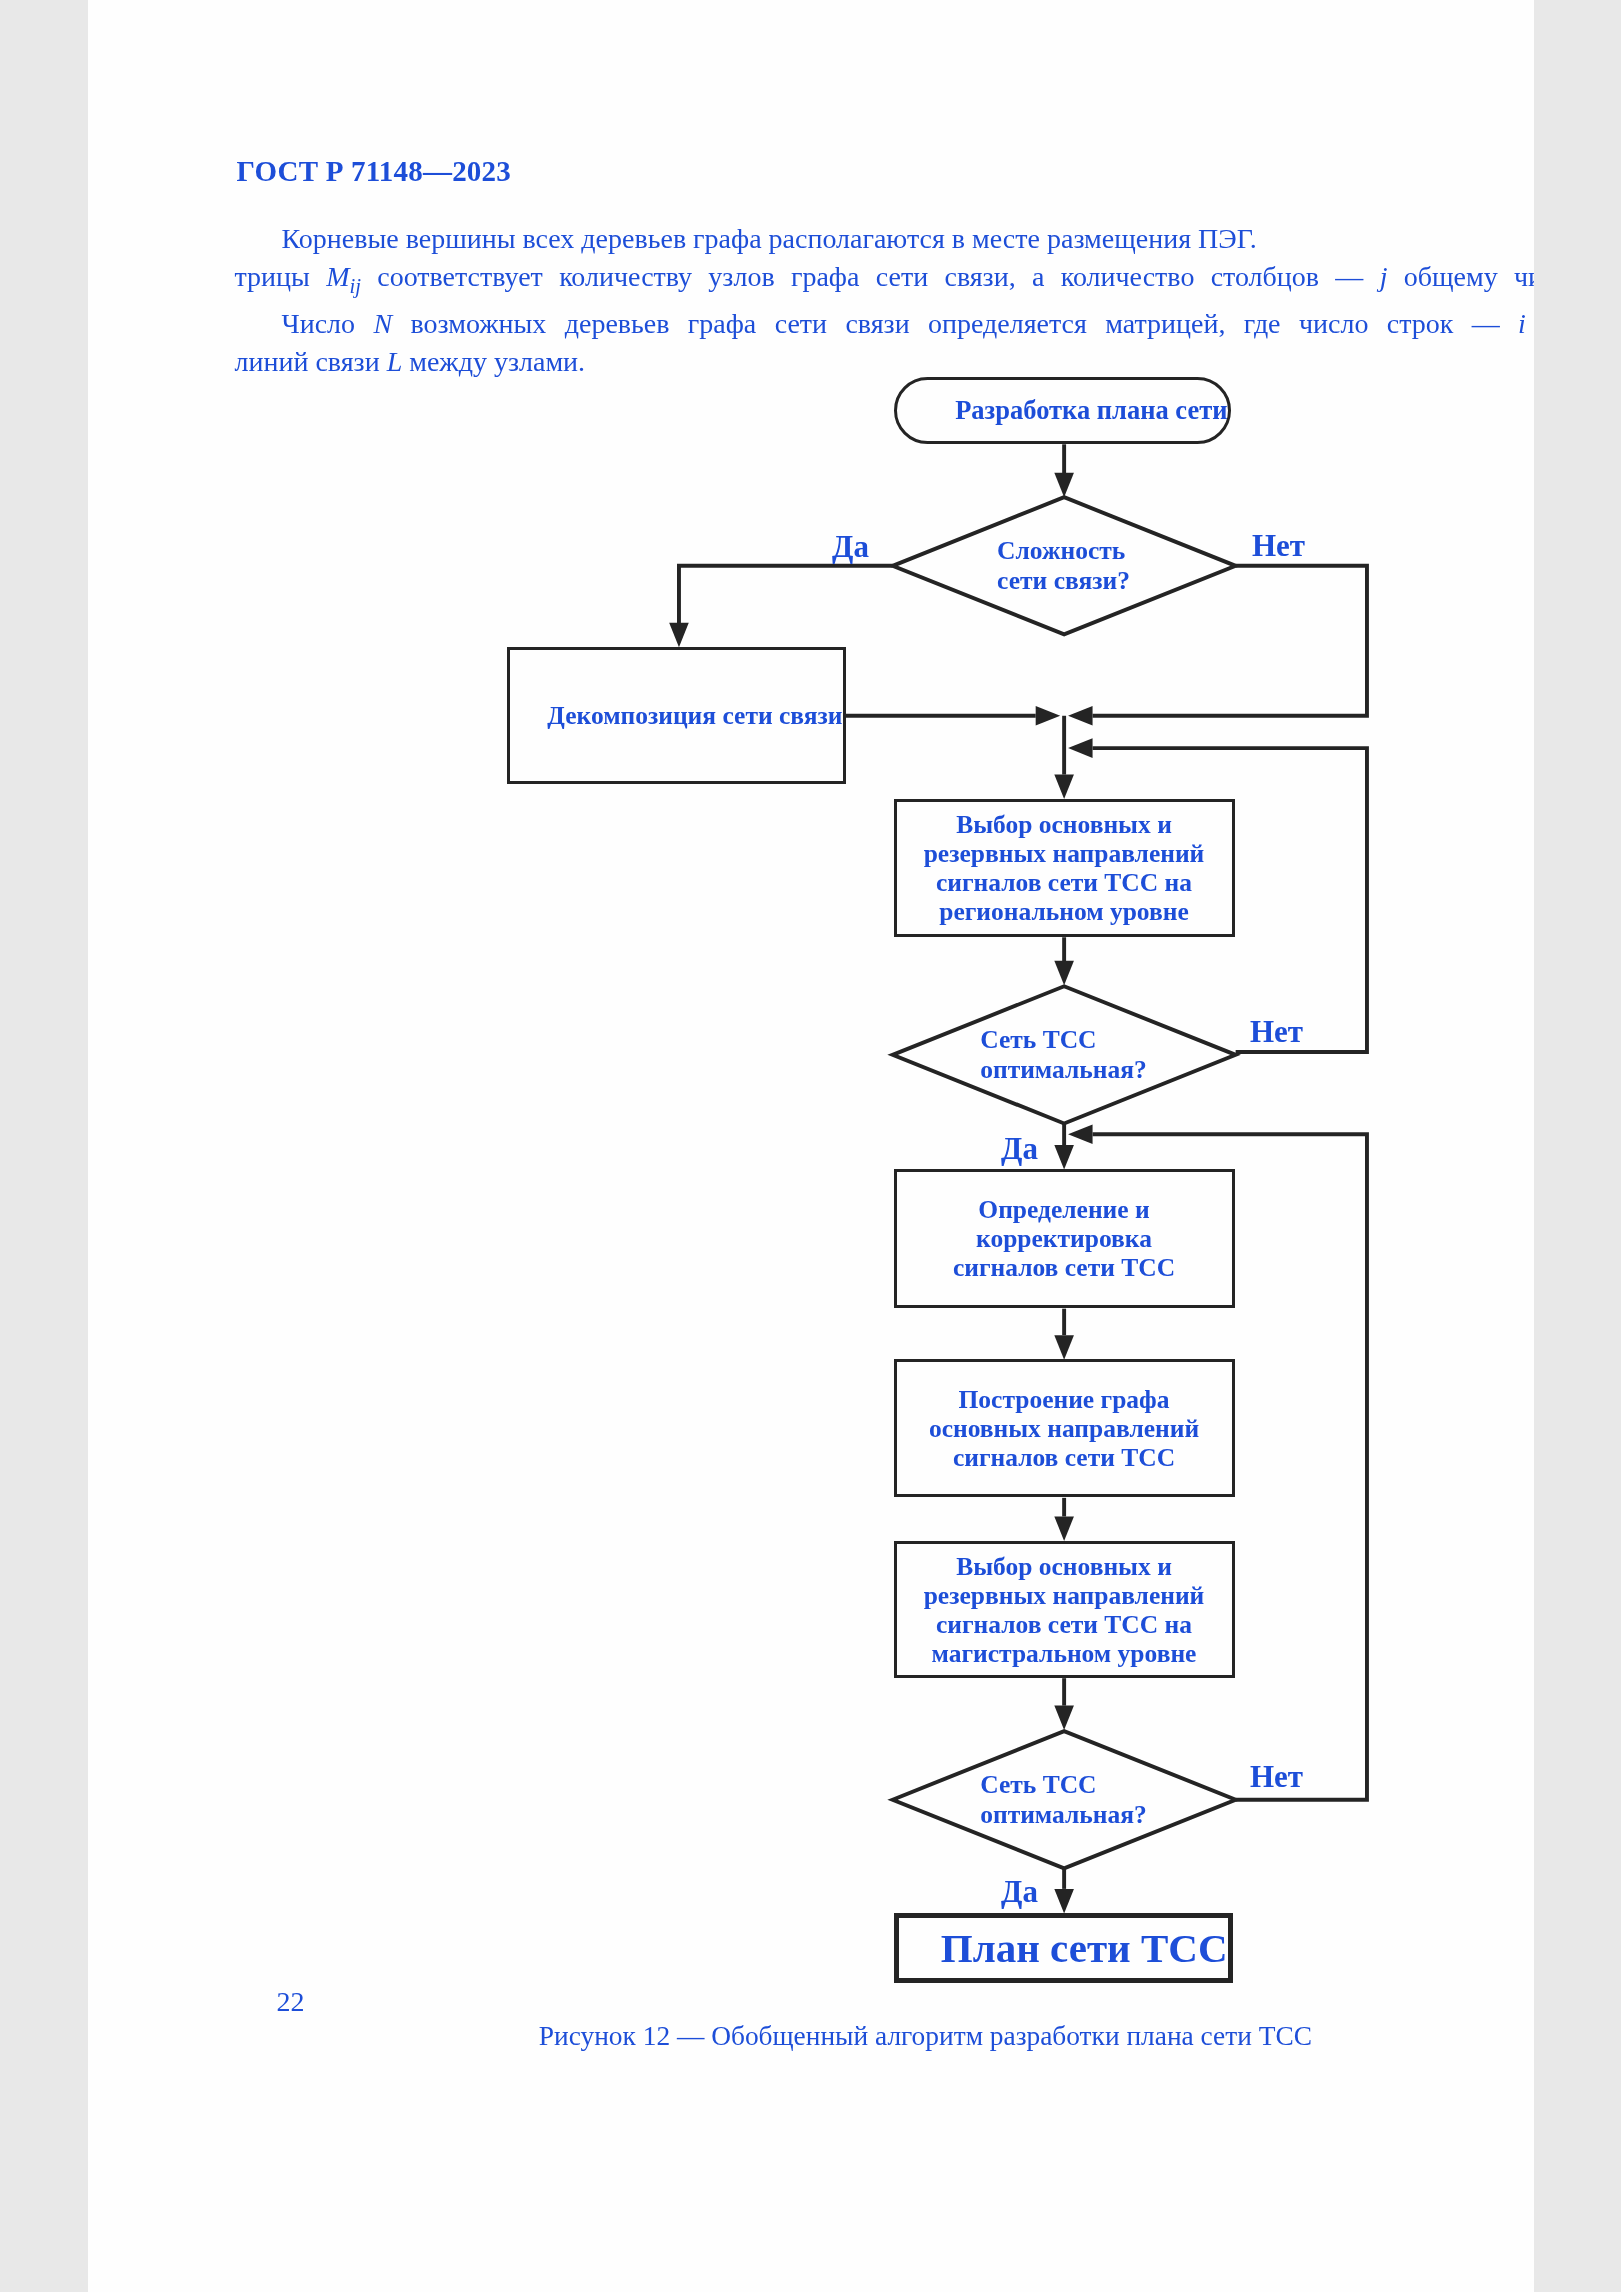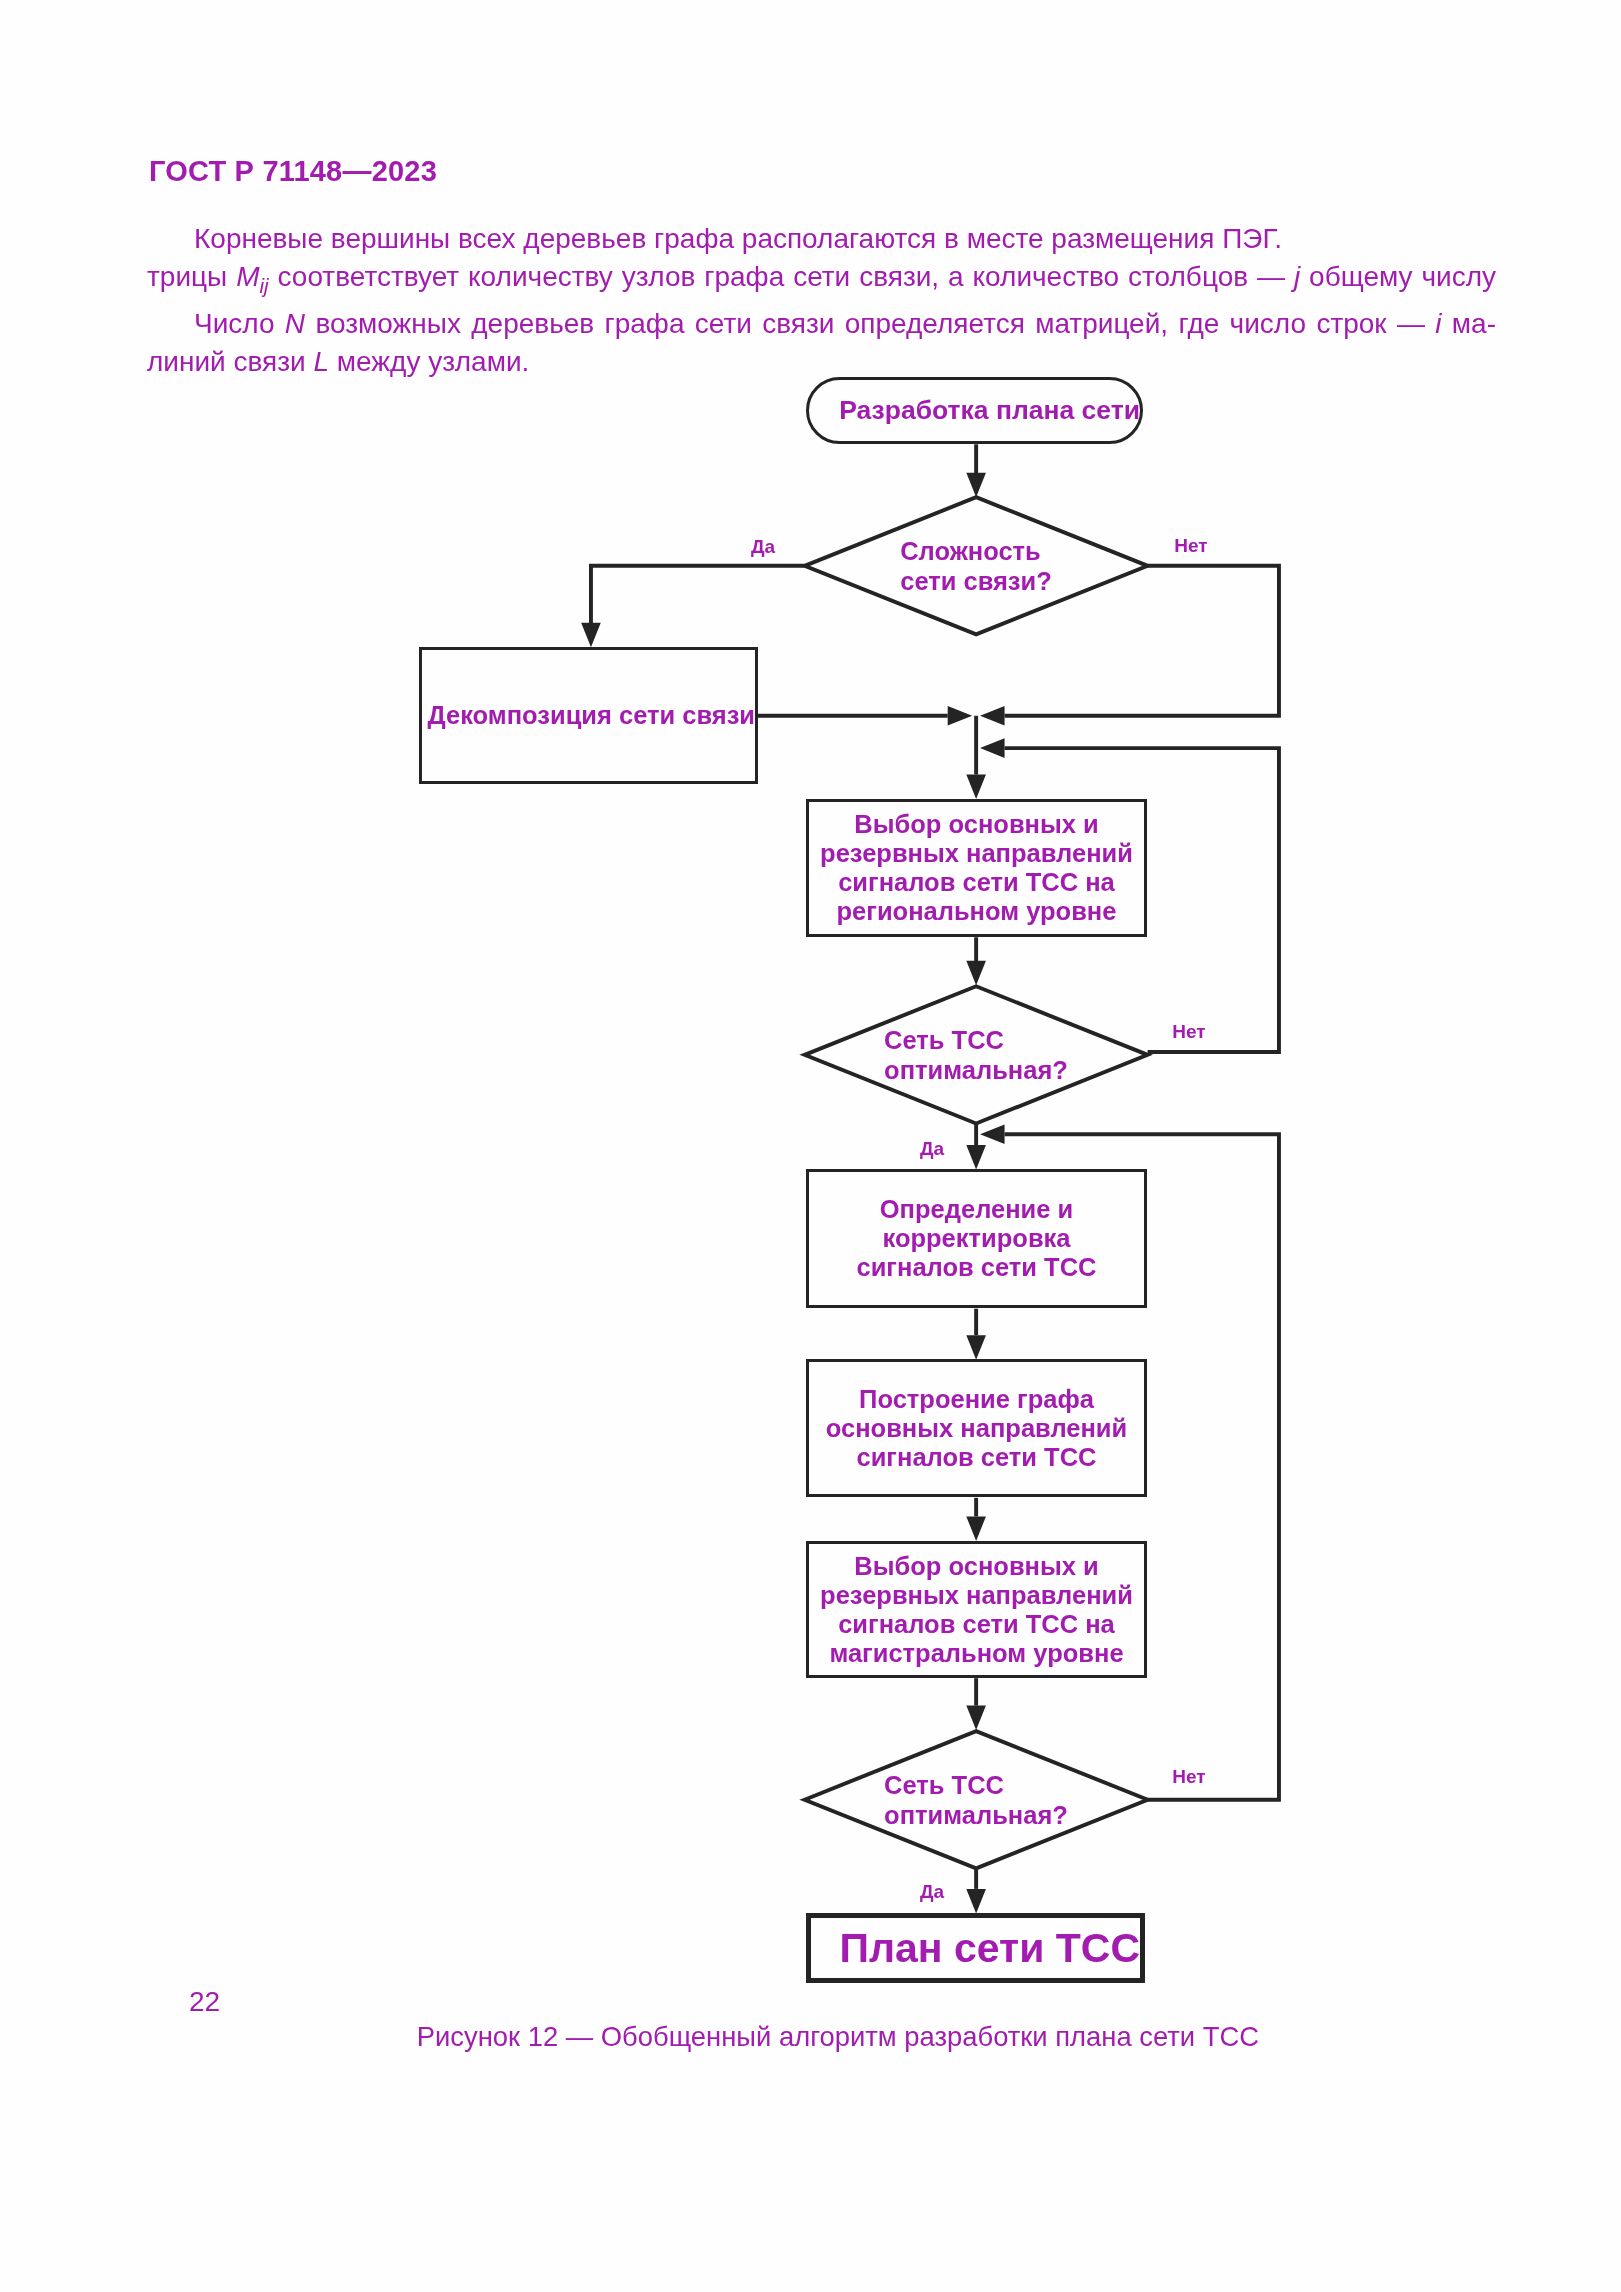--- a/index.html
+++ b/index.html
@@ -1,19 +1,19 @@
 <!DOCTYPE html>
 <html><head>
 <meta charset="utf-8">
 <style>
   html,body { margin:0; padding:0; background:#e8e8e8; }
   .page {
-    position:relative; width:1621px; height:2293px; margin:0 auto;
+    position:relative; width:1446px; height:2293px; margin:0 auto;
     background:#fefefe; overflow:hidden;
-    font-family:Liberation Sans, sans-serif; color:#a21caf;
+    font-family:Liberation Serif, serif; color:#1d4ed8;
   }
   .doc-header {
     position:absolute; left:149px; top:155px;
     font-size:29px; font-weight:bold; letter-spacing:0.2px;
   }
   .body-text {
     position:absolute; left:147px; top:220px; width:1349px;
     font-size:28px; line-height:38px;
   }
   .body-line { white-space:nowrap; }
@@ -37,21 +37,21 @@
   .node .lines { width:100%; }
   .pill { border-radius:35px; font-size:26.5px; }
   .end-box { border-width:5.9px; font-size:41px; line-height:45px; }
   .diamond-label {
     position:absolute; transform:translate(-50%,-50%);
     font-weight:bold; font-size:25.5px; line-height:30px;
     white-space:nowrap;
   }
   .branch-label {
     position:absolute; transform:translate(-50%,-50%);
-    font-weight:bold; font-size:19px; white-space:nowrap;
+    font-weight:bold; font-size:31px; white-space:nowrap;
   }
   .figure-caption {
     position:absolute; left:27.4px; top:2021px; width:1621px;
     text-align:center; font-size:27.4px;
   }
   .page-number {
     position:absolute; left:189px; top:1986px; font-size:28px;text-align:right;
   }
 </style>
 </head>

